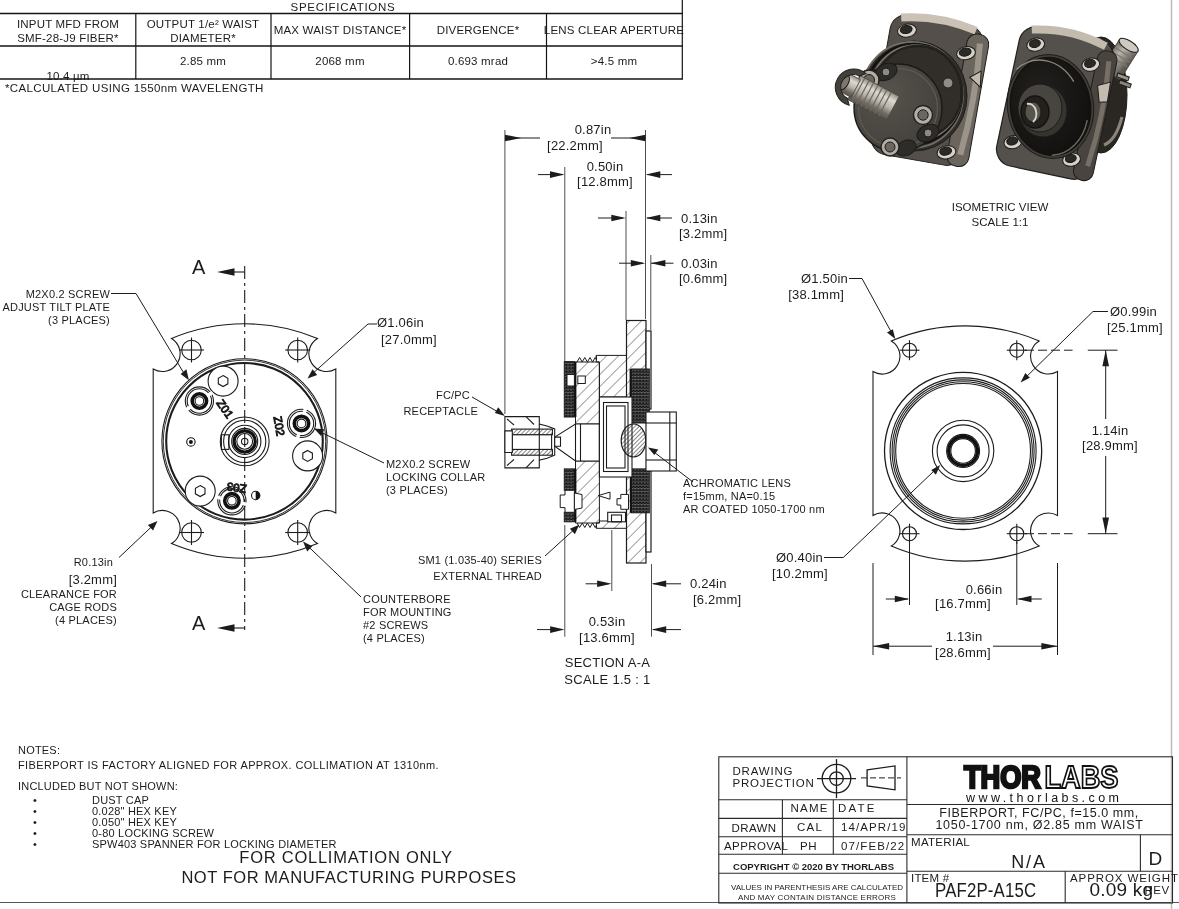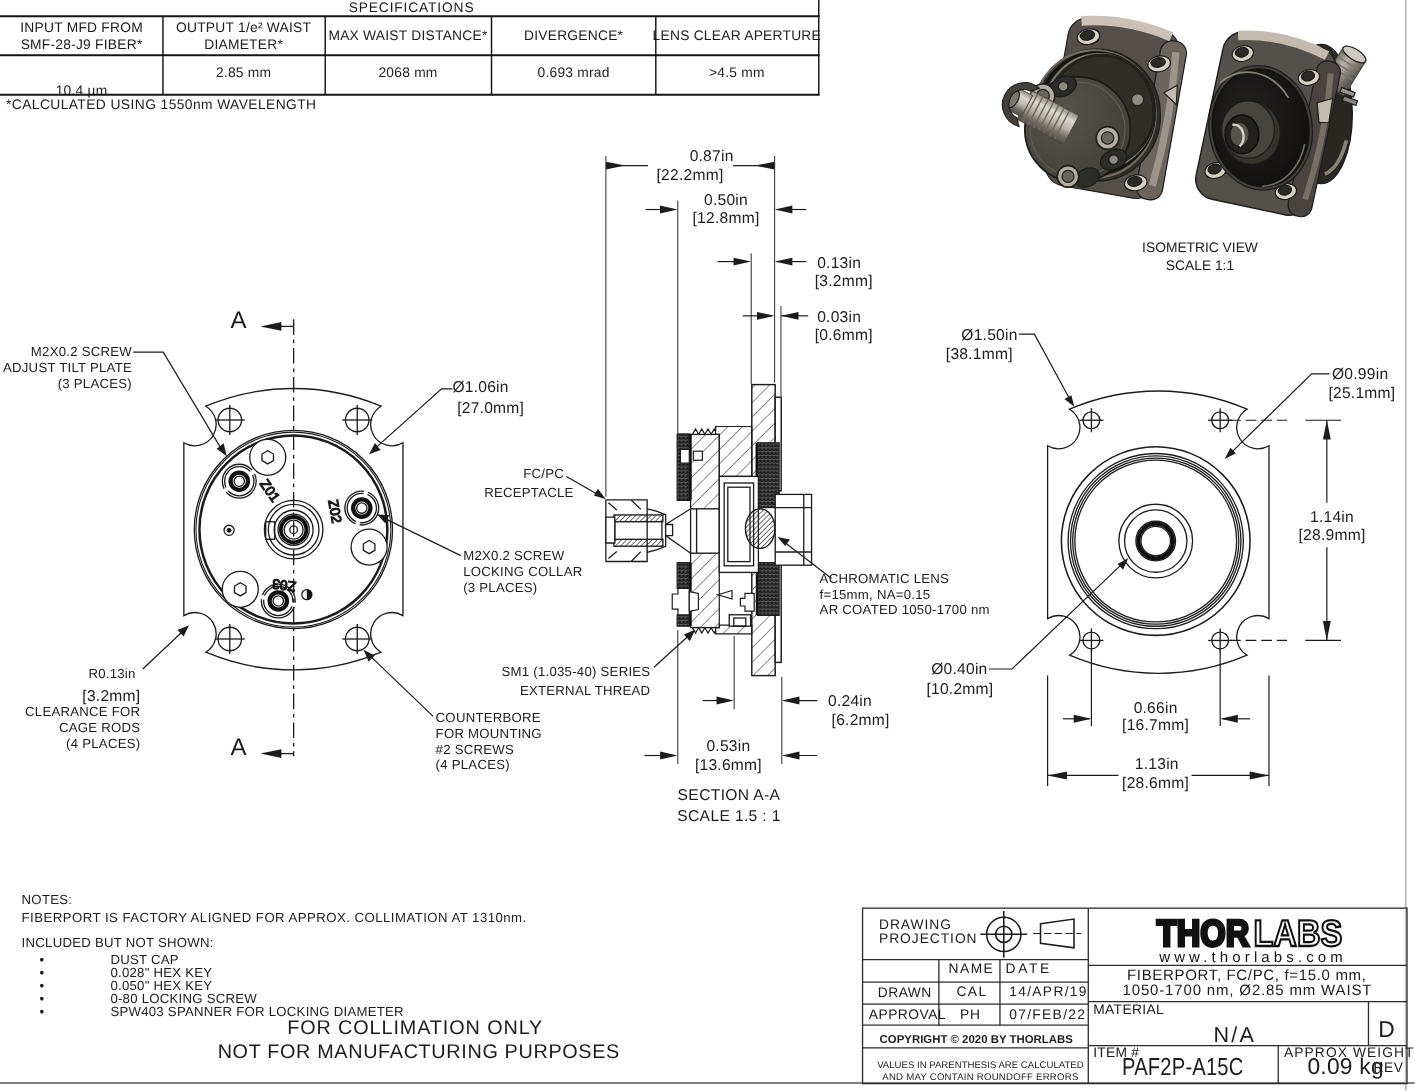--- a/index.html
+++ b/index.html
@@ -548,21 +548,21 @@
 <div class="t" style="left:683px;top:477px;">ACHROMATIC LENS<br>f=15mm, NA=0.15<br>AR COATED 1050-1700 nm</div>
 
 <div class="t d tr" style="left:848px;top:270.5px;">Ø1.50in</div>
 <div class="t d tr" style="left:844px;top:287px;">[38.1mm]</div>
 <div class="t d" style="left:1110px;top:303.5px;">Ø0.99in</div>
 <div class="t d" style="left:1107px;top:320px;">[25.1mm]</div>
 <div class="t d" style="left:776px;top:549.5px;">Ø0.40in</div>
 <div class="t d" style="left:772px;top:566px;">[10.2mm]</div>
 <div class="t d tc" style="left:1110px;top:423px;">1.14in</div>
 <div class="t d tc" style="left:1110px;top:437.5px;">[28.9mm]</div>
-<div class="t d tc" style="left:963px;top:581.5px;text-align:center;">0.66in</div>
+<div class="t d tc" style="left:984px;top:581.5px;text-align:center;">0.66in</div>
 <div class="t d tc" style="left:963px;top:596px;">[16.7mm]</div>
 <div class="t d tc" style="left:964px;top:628.5px;">1.13in</div>
 <div class="t d tc" style="left:963px;top:644.5px;">[28.6mm]</div>
 <div class="t tc" style="left:1000px;top:200.5px;font-size:11.5px;letter-spacing:0px;">ISOMETRIC VIEW</div>
 <div class="t tc" style="left:1000px;top:216px;font-size:11.5px;letter-spacing:0px;">SCALE 1:1</div>
 
 <div class="t" style="left:18px;top:744px;">NOTES:</div>
 <div class="t" style="left:18px;top:758.5px;letter-spacing:0.38px;">FIBERPORT IS FACTORY ALIGNED FOR APPROX. COLLIMATION AT 1310nm.</div>
 <div class="t" style="left:18px;top:780px;">INCLUDED BUT NOT SHOWN:</div>
 <div class="t" style="left:33px;top:794px;">•</div>
@@ -582,21 +582,21 @@
 <div class="t" style="left:790.5px;top:801.5px;font-size:11.5px;letter-spacing:1.2px;">NAME</div>
 <div class="t" style="left:838px;top:801.5px;font-size:11.5px;letter-spacing:2.2px;">DATE</div>
 <div class="t" style="left:731.5px;top:821.5px;font-size:11.5px;letter-spacing:0.4px;">DRAWN</div>
 <div class="t" style="left:797px;top:821px;font-size:11.5px;letter-spacing:1.2px;">CAL</div>
 <div class="t" style="left:841px;top:821px;font-size:11.5px;letter-spacing:1.1px;">14/APR/19</div>
 <div class="t" style="left:724px;top:840px;font-size:11.5px;letter-spacing:0.4px;">APPROVAL</div>
 <div class="t" style="left:800px;top:840px;font-size:11.5px;letter-spacing:0.6px;">PH</div>
 <div class="t" style="left:841px;top:840px;font-size:11.5px;letter-spacing:1.1px;">07/FEB/22</div>
 <div class="t tc" style="left:813.5px;top:860px;font-size:9.5px;font-weight:bold;letter-spacing:0px;">COPYRIGHT © 2020 BY THORLABS</div>
 <div class="t tc" style="left:817px;top:880.5px;font-size:8px;letter-spacing:0px;">VALUES IN PARENTHESIS ARE CALCULATED</div>
-<div class="t tc" style="left:817px;top:891px;font-size:8px;letter-spacing:0.2px;">AND MAY CONTAIN ROUNDOFF ERRORS</div>
+<div class="t tc" style="left:817px;top:891px;font-size:8px;letter-spacing:0.2px;">AND MAY CONTAIN DISTANCE ERRORS</div>
 <div class="t tc" style="left:1039px;top:806.5px;font-size:12.5px;letter-spacing:0.55px;">FIBERPORT, FC/PC, f=15.0 mm,</div>
 <div class="t tc" style="left:1039.5px;top:818.5px;font-size:12.5px;letter-spacing:0.7px;">1050-1700 nm, Ø2.85 mm WAIST</div>
 <div class="t" style="left:911px;top:835.5px;font-size:11.5px;letter-spacing:0.3px;">MATERIAL</div>
 <div class="t tc" style="left:1029px;top:856px;font-size:18px;letter-spacing:1.8px;">N/A</div>
 <div class="t" style="left:1144.5px;top:840px;font-size:11.5px;letter-spacing:0.5px;margin-top:44px;">REV</div>
 <div class="t" style="left:1148.5px;top:852px;font-size:19px;">D</div>
 <div class="t" style="left:911px;top:871.5px;font-size:11.5px;">ITEM #</div>
 <div class="t" style="left:934.5px;top:883px;font-size:20.5px;"><span style="display:inline-block;transform:scaleX(0.82);transform-origin:left;">PAF2P-A15C</span></div>
 <div class="t" style="left:1070px;top:871.5px;font-size:11.5px;letter-spacing:0.9px;">APPROX WEIGHT</div>
 <div class="t" style="left:1089.5px;top:883px;font-size:19px;">0.09 kg</div>

